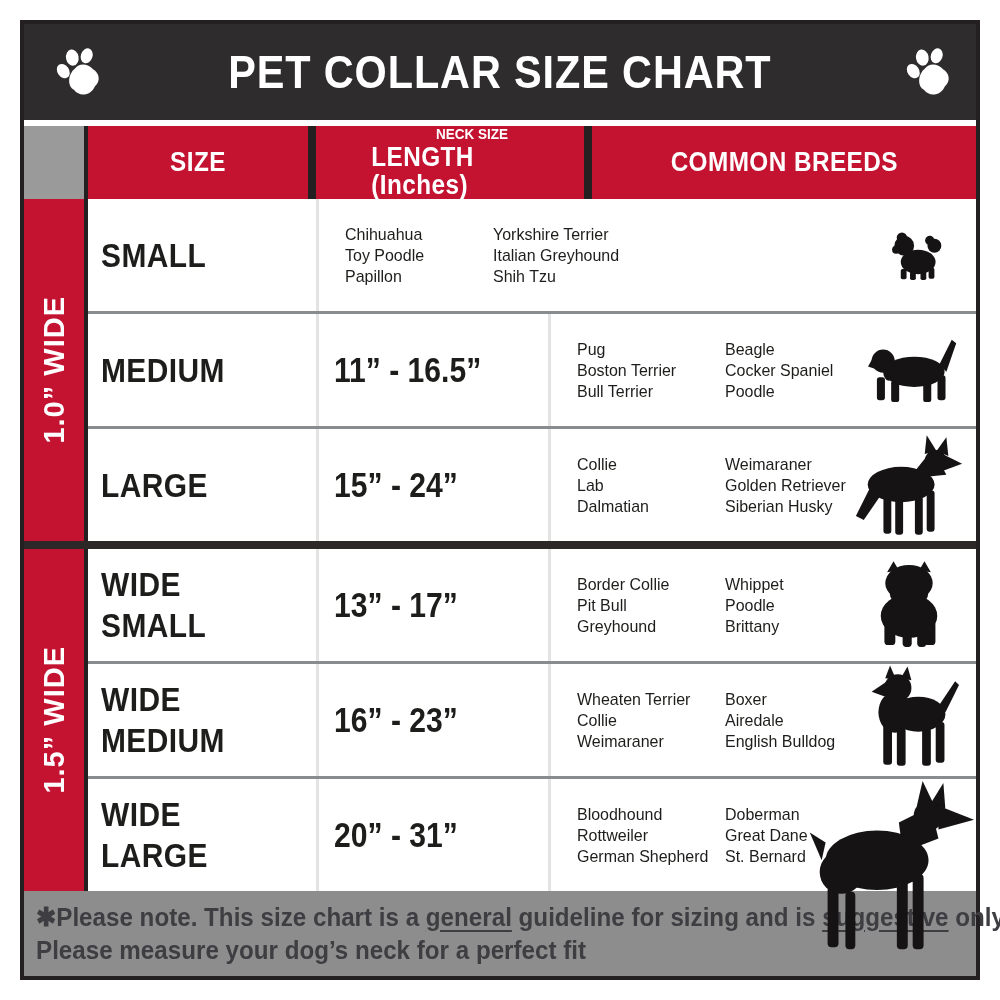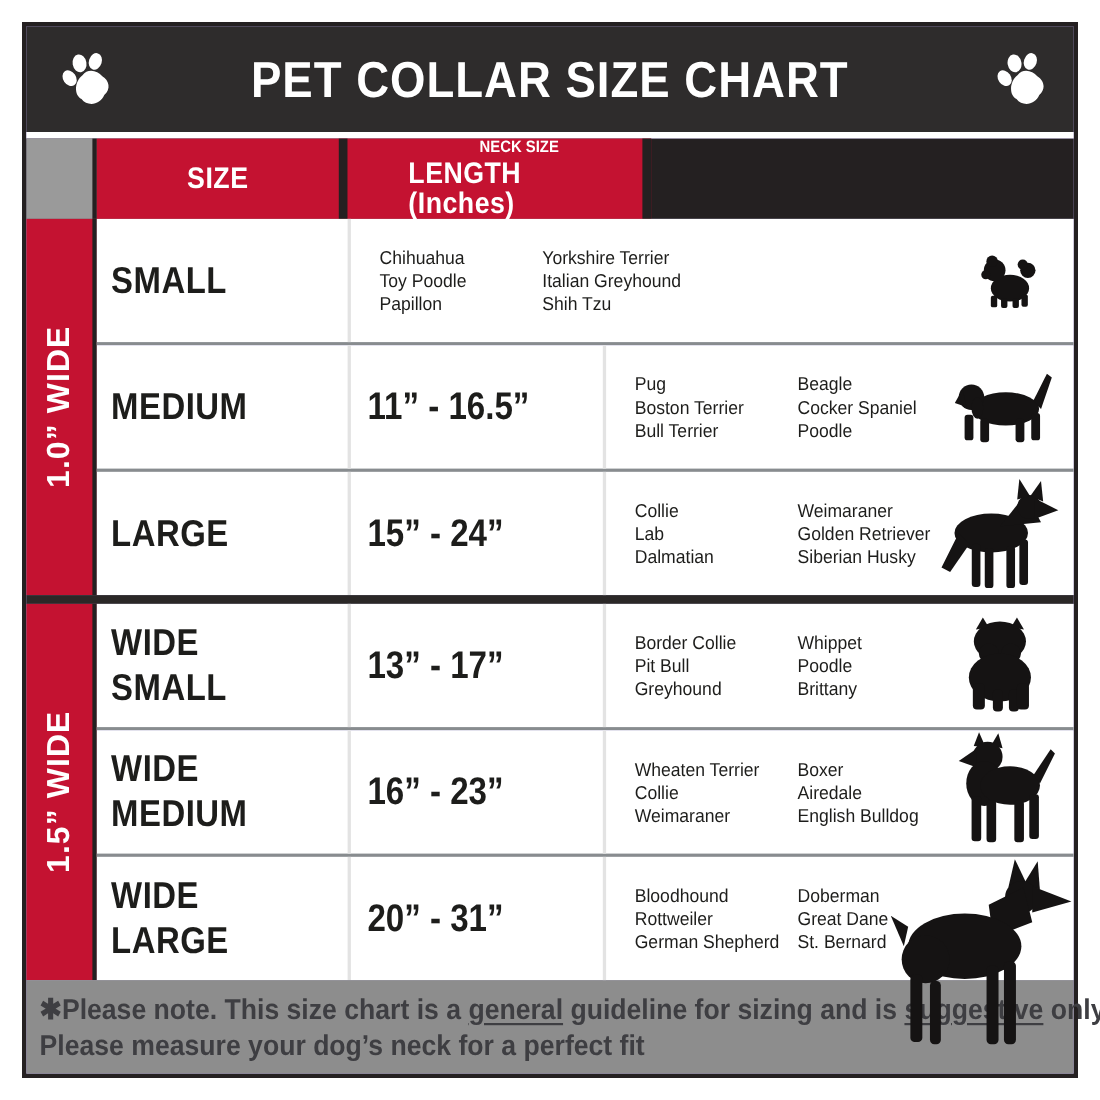--- a/index.html
+++ b/index.html
@@ -1,18 +1,18 @@
 <!DOCTYPE html>
 <html><head>
 <meta charset="utf-8">
 <style>
   html,body{margin:0;padding:0;background:#ffffff;}
   body{width:1000px;height:1000px;position:relative;font-family:"Liberation Sans",sans-serif;}
   .frame{position:absolute;left:20px;top:20px;width:952px;height:952px;border:4px solid #242021;
-         box-sizing:content-box;background:#c4b5fd;display:flex;flex-direction:column;}
+         box-sizing:content-box;background:#15803d;display:flex;flex-direction:column;}
   
   .titlebar{flex:0 0 96px;background:#2e2c2c;position:relative;display:flex;align-items:center;justify-content:center;}
   .title{color:#fff;font-size:46px;font-weight:700;letter-spacing:1px;transform:scaleX(.9);white-space:nowrap;}
   .paw{position:absolute;top:50%;transform:translateY(-50%);width:54px;height:54px;}
   .paw.left{left:24px;}
   .paw.right{right:24px;}
   .paw svg{width:100%;height:100%;fill:#ffffff;}
   .gap{flex:0 0 6px;background:#fff;}
   
   .thead{flex:0 0 58px;display:flex;background:#242021;}
@@ -81,20 +81,23 @@
 
   <div class="thead">
     <div class="corner"></div>
     <div class="th th-size">
       <span class="th-label">SIZE</span>
     </div>
     <div class="th th-len">
       <span class="th-sub">NECK SIZE</span>
       <span class="th-label">LENGTH (Inches)</span>
     </div>
+    <div class="th th-breeds">
+      <span class="th-label">COMMON BREEDS</span>
+    </div>
   </div>
 
   <div class="section">
     <div class="band">
       <span class="band-label">1.0” WIDE</span>
     </div>
     <div class="rows">
       <div class="row">
         <div class="c-size">
             <span class="size-label">SMALL</span>

